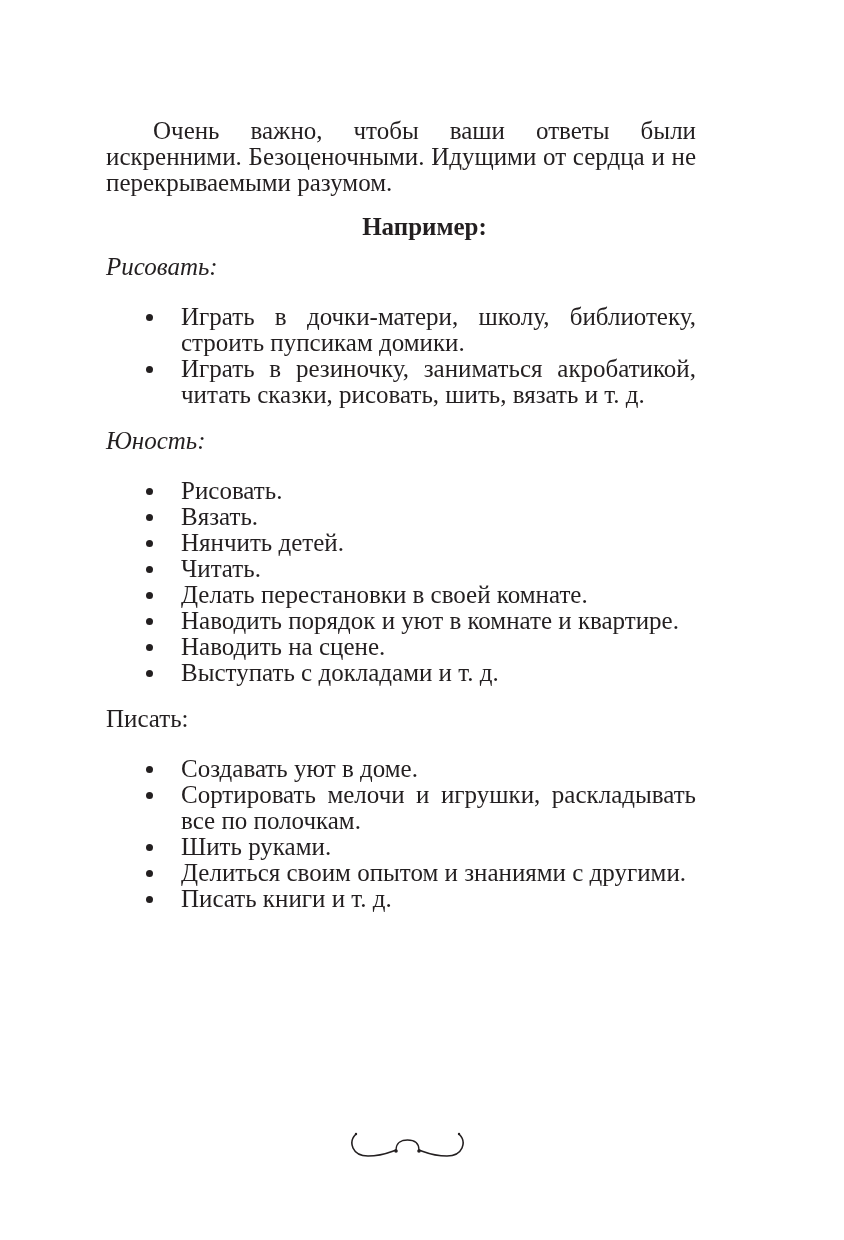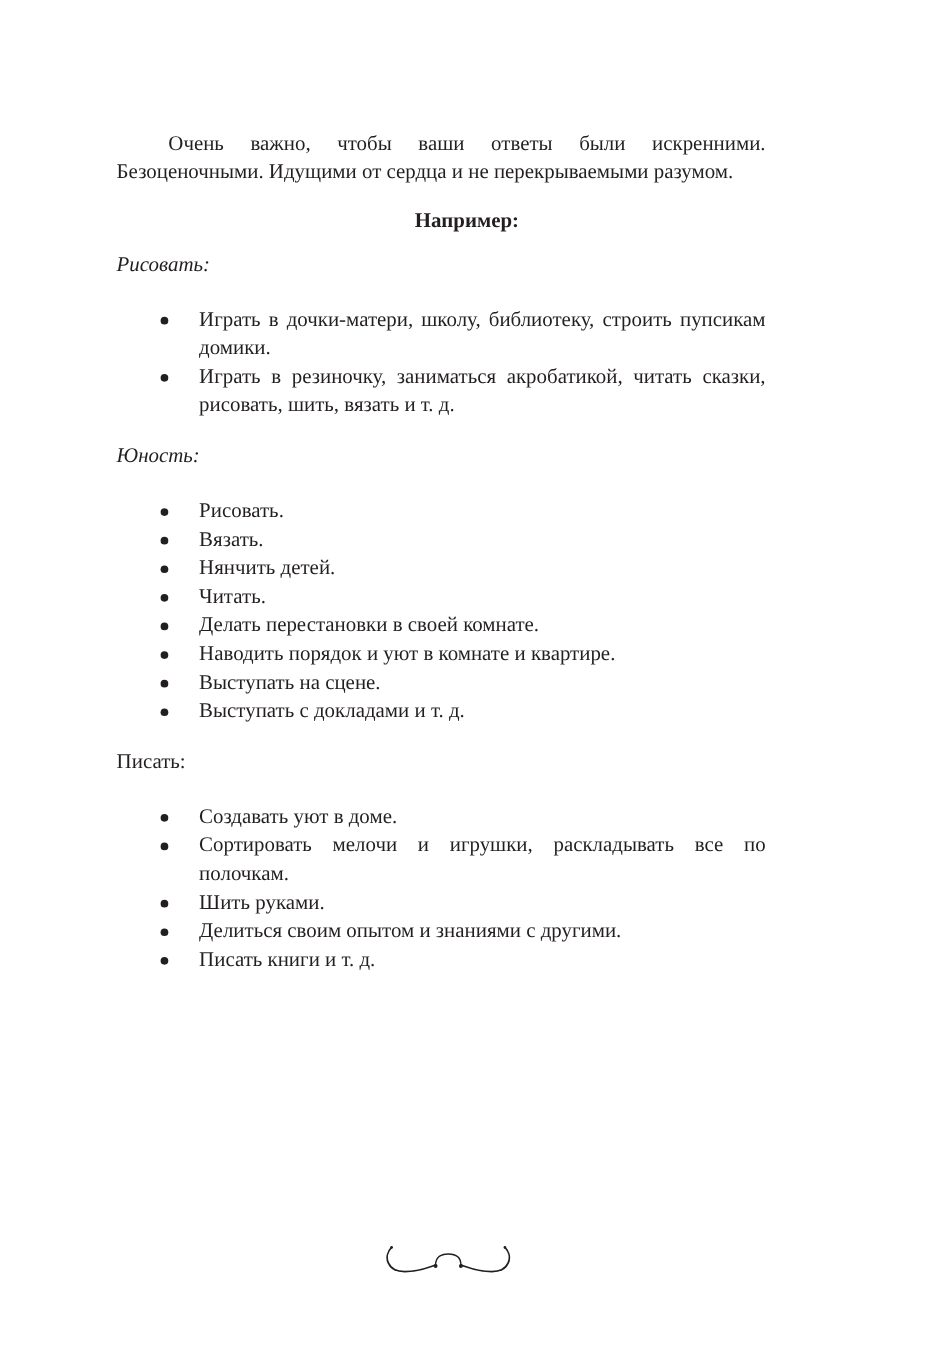--- a/index.html
+++ b/index.html
@@ -1,20 +1,20 @@
 <!DOCTYPE html>
 <html><head>
   <meta charset="utf-8">
   <style>
     html, body { margin: 0; padding: 0; background: #ffffff; }
     body { width: 844px; height: 1240px; position: relative; overflow: hidden; }
     .page {
       position: absolute; left: 106px; top: 118px; width: 590px;
       font-family: "Liberation Serif", "DejaVu Serif", serif;
-      font-size: 19px; line-height: 26px; color: #231f20;
+      font-size: 25px; line-height: 26px; color: #231f20;
     }
     .para { margin: 0; text-align: justify; text-indent: 47px; }
     .para.last-line { text-align-last: left; }
     .example { margin: 18px 0 0 47px; font-weight: bold; text-align: center; }
     .section-title { margin: 14px 0 0 0; }
     .section-title.italic { font-style: italic; }
     ul.items { list-style: none; margin: 24px 0 0 0; padding: 0; }
     ul.items li { position: relative; padding-left: 75px; text-align: justify; margin: 0; }
     ul.items li .bullet {
       position: absolute; left: 40px; top: 10px; width: 7px; height: 7px;
@@ -38,21 +38,21 @@
   <div class="gap-after-list"></div>
 
   <p class="section-title italic" style="margin-top:0">Юность:</p>
   <ul class="items">
     <li><span class="bullet"></span><span>Рисовать.</span></li>
     <li><span class="bullet"></span><span>Вязать.</span></li>
     <li><span class="bullet"></span><span>Нянчить детей.</span></li>
     <li><span class="bullet"></span><span>Читать.</span></li>
     <li><span class="bullet"></span><span>Делать перестановки в своей комнате.</span></li>
     <li><span class="bullet"></span><span>Наводить порядок и уют в комнате и квартире.</span></li>
-    <li><span class="bullet"></span><span>Выступать на сцене.</span></li>
+    <li><span class="bullet"></span><span>Наводить на сцене.</span></li>
     <li><span class="bullet"></span><span>Выступать с докладами и т. д.</span></li>
   </ul>
   <div class="gap-after-list"></div>
 
   <p class="section-title" style="margin-top:0">Писать:</p>
   <ul class="items">
     <li><span class="bullet"></span><span>Создавать уют в доме.</span></li>
     <li><span class="bullet"></span><span>Сортировать мелочи и игрушки, раскладывать все по полочкам.</span></li>
     <li><span class="bullet"></span><span>Шить руками.</span></li>
     <li><span class="bullet"></span><span>Делиться своим опытом и знаниями с другими.</span></li>

